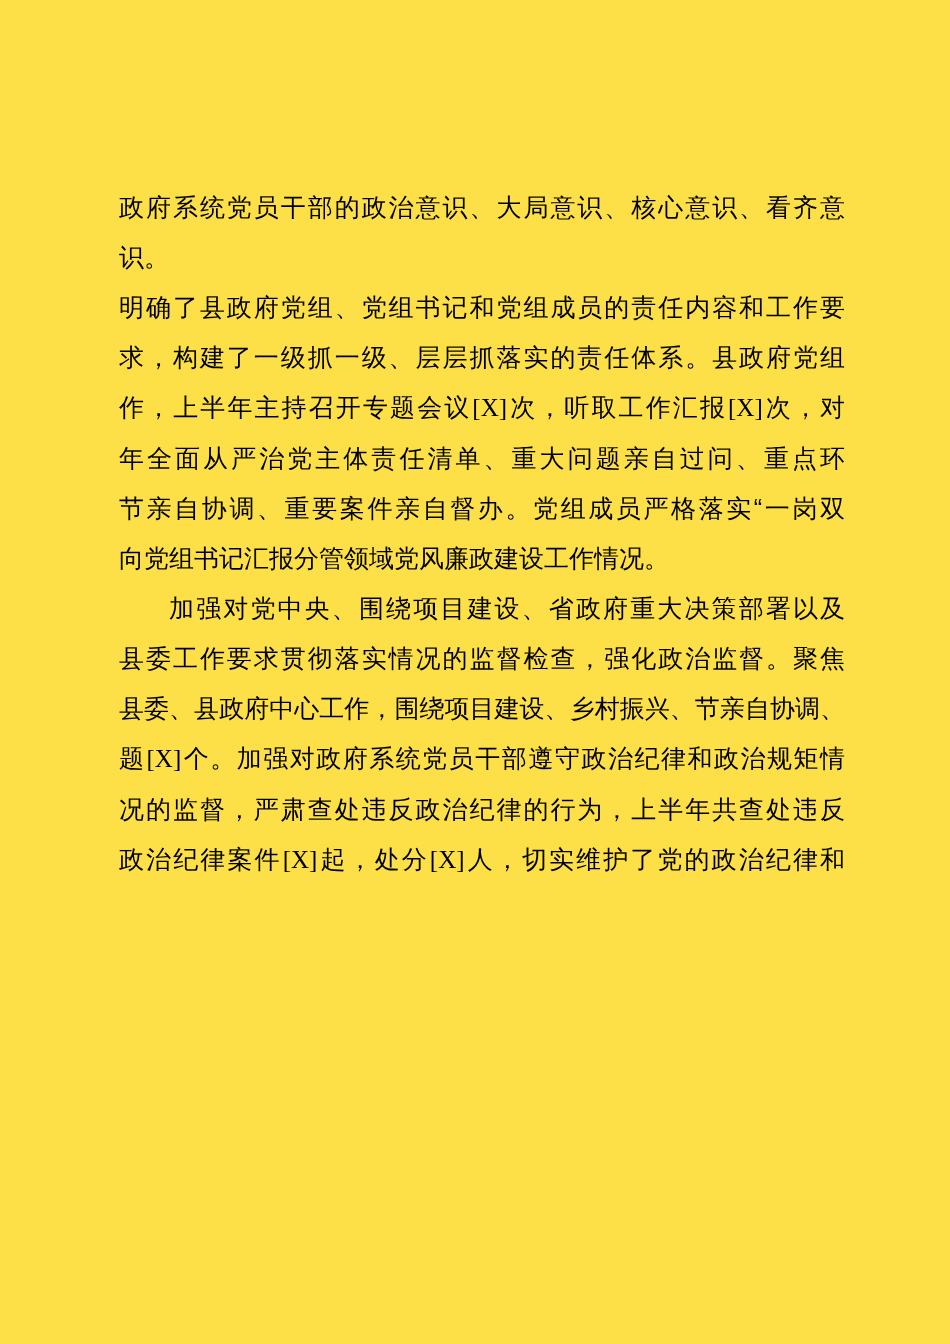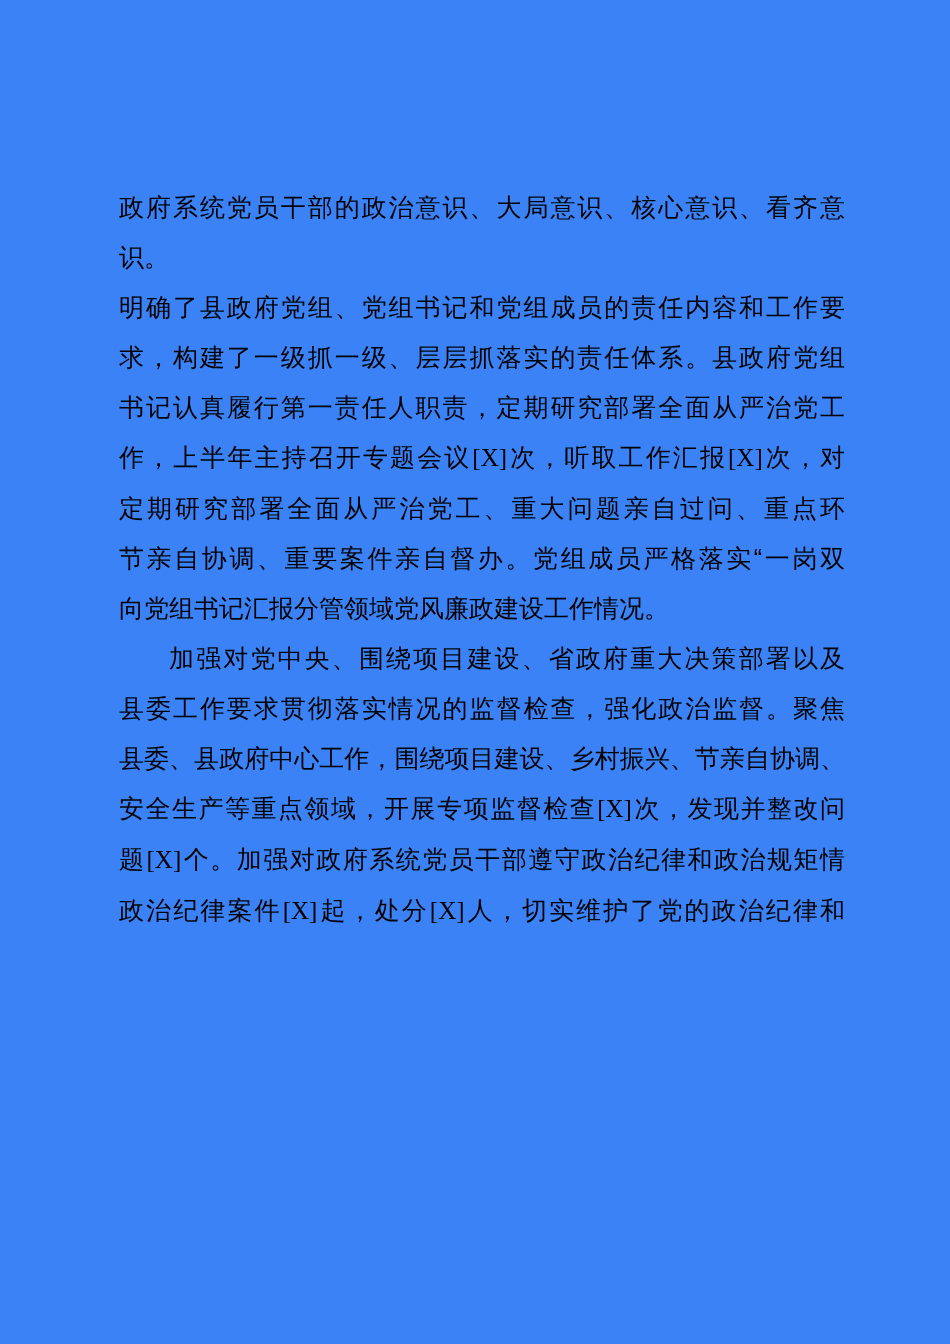--- a/index.html
+++ b/index.html
@@ -8,21 +8,21 @@
     height: 1344px;
     background: #ffffff;
     overflow: hidden;
     font-family: "Liberation Sans", sans-serif;
   }
   .page {
     position: absolute;
     left: 0; top: 0;
     width: 950px;
     height: 1344px;
-    background: #3b82f6;
+    background: #fde047;
   }
   .doc-body {
     position: absolute;
     left: 119px;
     top: 182px;
     width: 726px;
     color: #000000;
     font-size: 25px;
     line-height: 50px;
   }
@@ -46,25 +46,24 @@
 </style>
 </head>
 <body>
 
 <div class="page">
   <div class="doc-body">
       <div class="line">政府系统党员干部的政治意识、大局意识、核心意识、看齐意</div>
       <div class="line left">识。</div>
       <div class="line">明确了县政府党组、党组书记和党组成员的责任内容和工作要</div>
       <div class="line">求，构建了一级抓一级、层层抓落实的责任体系。县政府党组</div>
-      <div class="line">书记认真履行第一责任人职责，定期研究部署全面从严治党工</div>
       <div class="line">作，上半年主持召开专题会议<span class="latin">[X]</span>次，听取工作汇报<span class="latin">[X]</span>次，对</div>
-      <div class="line">定期研究部署全面从严治党工、重大问题亲自过问、重点环</div>
+      <div class="line">年全面从严治党主体责任清单、重大问题亲自过问、重点环</div>
       <div class="line">节亲自协调、重要案件亲自督办。党组成员严格落实“一岗双</div>
       <div class="line left">向党组书记汇报分管领域党风廉政建设工作情况。</div>
       <div class="line indent">加强对党中央、围绕项目建设、省政府重大决策部署以及</div>
       <div class="line">县委工作要求贯彻落实情况的监督检查，强化政治监督。聚焦</div>
       <div class="line">县委、县政府中心工作，围绕项目建设、乡村振兴、节亲自协调、</div>
-      <div class="line">安全生产等重点领域，开展专项监督检查<span class="latin">[X]</span>次，发现并整改问</div>
       <div class="line">题<span class="latin">[X]</span>个。加强对政府系统党员干部遵守政治纪律和政治规矩情</div>
+      <div class="line">况的监督，严肃查处违反政治纪律的行为，上半年共查处违反</div>
       <div class="line">政治纪律案件<span class="latin">[X]</span>起，处分<span class="latin">[X]</span>人，切实维护了党的政治纪律和</div>
     </div>
 </div>
 
 </body></html>

